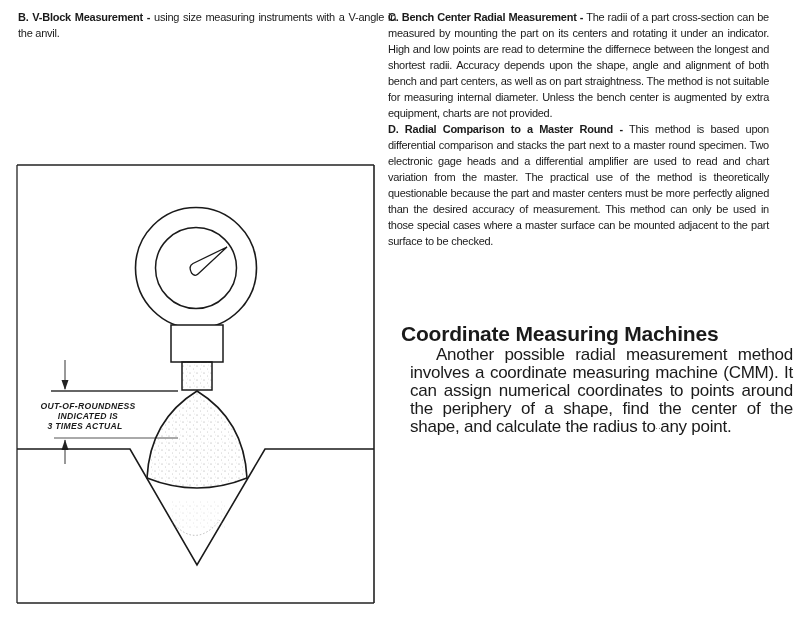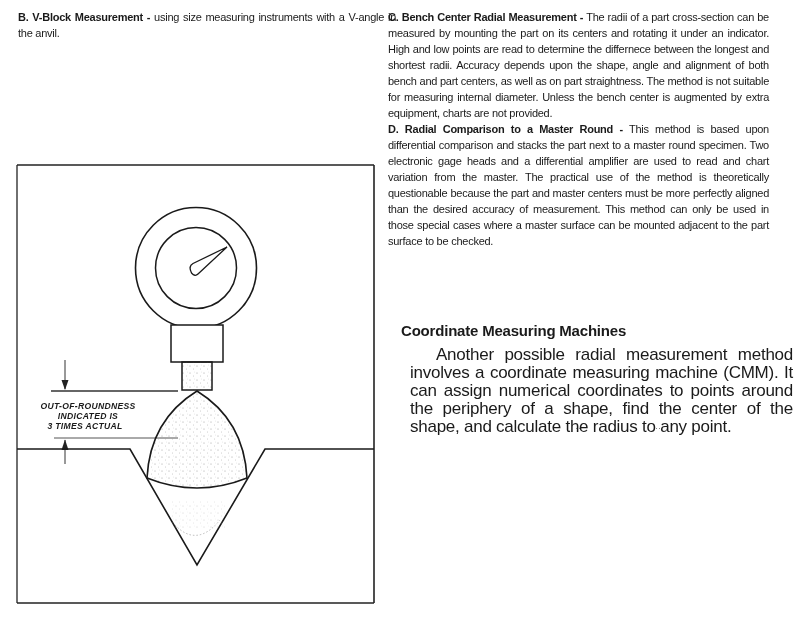--- a/index.html
+++ b/index.html
@@ -4,21 +4,21 @@
 <style>
   html, body { margin:0; padding:0; background:#ffffff; }
   body { width:800px; height:617px; position:relative; overflow:hidden; color:#1a1a1a;
          font-family:"Liberation Sans", sans-serif; }
   .col { position:absolute; font-size:11px; line-height:16px; letter-spacing:-0.25px; }
   .col p { margin:0; text-align:justify; }
   .col p.ind { text-indent:18px; }
   .b { font-weight:bold; }
   #left { left:18px; top:9px; width:378px; }
   #right { left:388px; top:9px; width:381px; }
-  #cmm-heading { position:absolute; left:401px; top:322px; font-size:15px; font-weight:bold;
+  #cmm-heading { position:absolute; left:401px; top:322px; font-size:21px; font-weight:bold;
                  letter-spacing:-0.2px; margin:0; }
   #cmm-body { position:absolute; left:401px; top:346px; width:383px; font-size:17px;
               line-height:18px; letter-spacing:-0.25px;margin-left:9px; }
   #cmm-body p { margin:0; text-align:justify; text-indent:26px; }
   #figure { position:absolute; left:0; top:0; }
   .callout { font-family:"Liberation Sans", sans-serif; font-style:italic; font-weight:bold;
              font-size:8.6px; letter-spacing:0.3px; fill:#1a1a1a; }
   .specks { position:absolute; left:575px; top:423px; font-size:9px; color:#777; }
   .specks2 { position:absolute; left:655px; top:423px; font-size:9px; color:#777; }
 </style>

